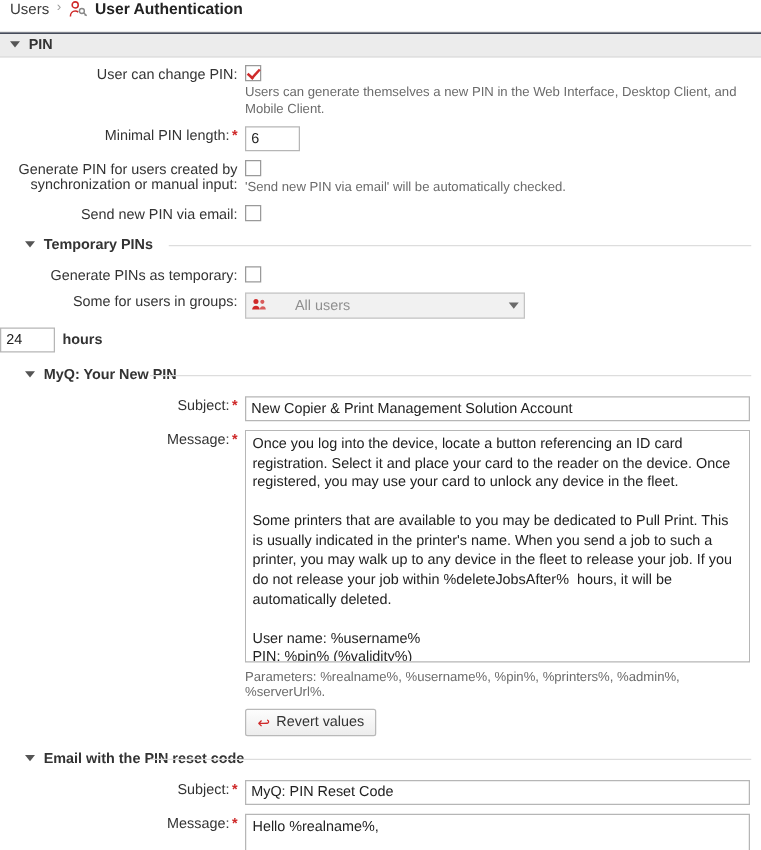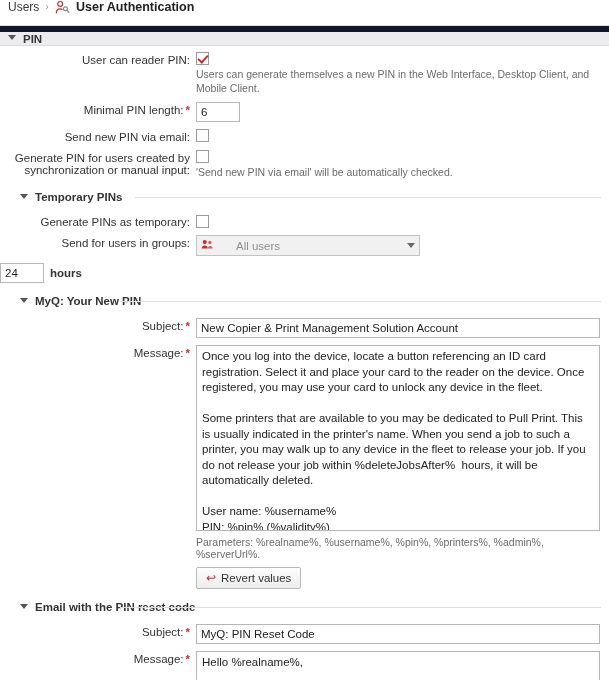--- a/index.html
+++ b/index.html
@@ -36,21 +36,21 @@
     color: #222;
   }
   .bc-icon { display: inline-block; width: 15px; height: 15px; position: relative; }
   .bc-icon svg { display: block; }
 
   .section-header {
     display: flex;
     align-items: center;
     gap: 6px;
     background: #ececec;
-    border-top: 6px solid #0f172a;
+    border-top: 1px solid #0f172a;
     border-bottom: 1px solid #dcdcdc;
     height: 20px;
     padding-left: 8px;
     font-weight: bold;
     font-size: 11.5px;
     color: #333;
   }
   .section-header.plain {
     background: transparent;
     border: none;
@@ -217,62 +217,62 @@
   </span>
   <span class="crumb-current">User Authentication</span>
 </div>
 
 <div class="section-header">
   <span class="caret"></span>
   <span>PIN</span>
 </div>
 <div class="form-rows">
   <div class="row">
-    <div class="label">User can reader PIN:</div>
+    <div class="label">User can change PIN:</div>
     <div class="field">
       <span class="checkbox checked"></span>
       <div class="hint">Users can generate themselves a new PIN in the Web Interface, Desktop Client, and Mobile Client.</div>
     </div>
   </div>
   <div class="row">
     <div class="label">
       <span>Minimal PIN length:</span><span class="req">*</span>
     </div>
     <div class="field">
       <input type="text" class="w-narrow" value="6" style="">
     </div>
   </div>
   <div class="row">
-    <div class="label">Send new PIN via email:</div>
-    <div class="field">
-      <span class="checkbox"></span>
-    </div>
-  </div>
-  <div class="row">
     <div class="label">Generate PIN for users created by synchronization or manual input:</div>
     <div class="field">
       <span class="checkbox"></span>
       <div class="hint">'Send new PIN via email' will be automatically checked.</div>
+    </div>
+  </div>
+  <div class="row">
+    <div class="label">Send new PIN via email:</div>
+    <div class="field">
+      <span class="checkbox"></span>
     </div>
   </div>
 </div>
 
 <div class="section-header plain">
   <span class="caret"></span>
   <span>Temporary PINs</span>
 </div>
 <div class="form-rows">
   <div class="row">
     <div class="label">Generate PINs as temporary:</div>
     <div class="field">
       <span class="checkbox"></span>
     </div>
   </div>
   <div class="row">
-    <div class="label">Send for users in groups:</div>
+    <div class="label">Some for users in groups:</div>
     <div class="field">
       <div class="select">
         <span>
           <svg width="13" height="11" viewBox="0 0 14 12">
             <circle cx="4" cy="3.4" r="2.2" fill="#cf2a2a"></circle>
             <circle cx="9.6" cy="3.8" r="1.8" fill="#cf2a2a" opacity="0.75"></circle>
             <path d="M0.7 10.4c0-2 1.5-3.3 3.3-3.3s3.3 1.3 3.3 3.3z" fill="#cf2a2a"></path>
             <path d="M7.4 10.4c0-1.7 1.1-2.8 2.6-2.8s2.6 1.1 2.6 2.8z" fill="#cf2a2a" opacity="0.75"></path>
           </svg>
         </span>

